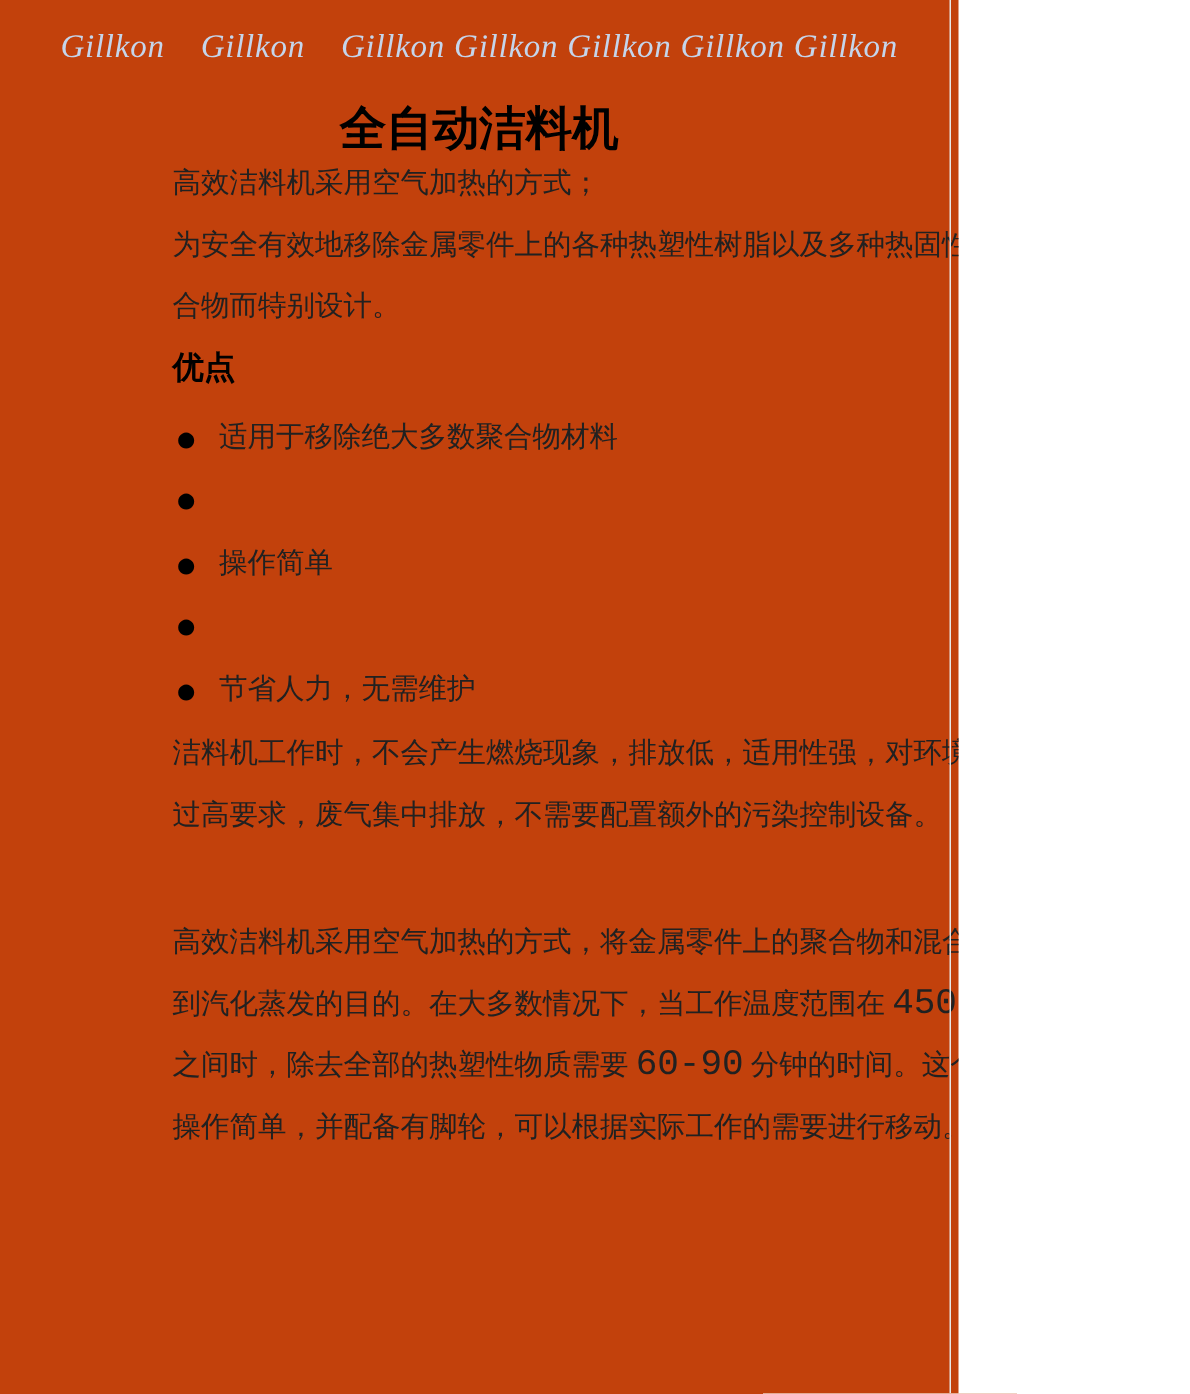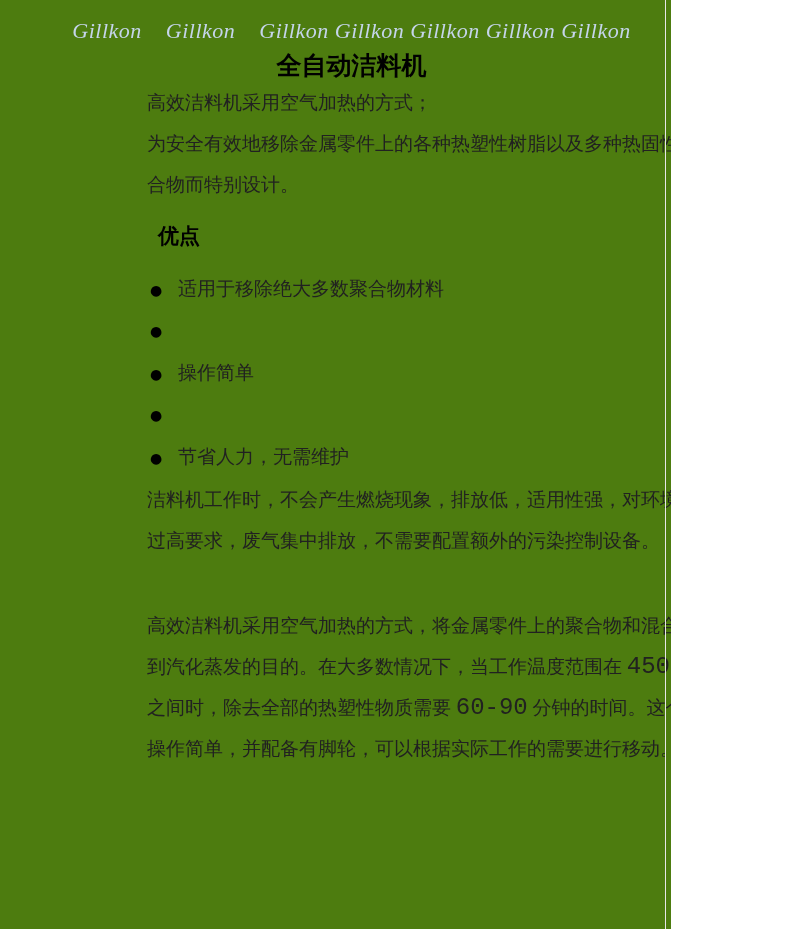--- a/index.html
+++ b/index.html
@@ -4,68 +4,67 @@
 <style>
   html, body {
     margin: 0;
     padding: 0;
     background: #ffffff;
   }
   .page {
     position: relative;
     width: 639px;
     height: 929px;
-    background: #4d7c0f;
+    background: #c2410c;
     overflow: hidden;
     font-family: "Liberation Serif", "DejaVu Serif", serif;
     color: #212121;
-    padding-left: 32px;
   }
   .page-edge-line {
     position: absolute;
     top: 0;
     right: 5px;
     width: 1px;
     height: 100%;
     background: #e6e6e6;
   }
   .watermark {
     margin-top: 16px;
     text-align: center;
     font-style: italic;
     font-size: 22px;
     line-height: 30px;
     color: #c5d5eb;
     white-space: pre;
     letter-spacing: 0.5px;
   }
   .doc-title {
-    margin: 4px 0 0 0;
+    margin: 24px 0 0 0;
     text-align: center;
-    font-size: 25px;
+    font-size: 31px;
     line-height: 32px;
     font-weight: bold;
     color: #000000;
   }
   .content {
     padding: 0 110px 0 115px;
   }
   .para {
     margin: 0;
     font-size: 19px;
     line-height: 41px;
     white-space: pre;
     color: #212121;
   }
   .para.first {
     margin-top: 21px;
     text-indent: 28px;
   }
   .section-heading {
-    margin: 11px;
+    margin: 0;
     font-size: 21px;
     line-height: 41px;
     font-weight: bold;
     color: #000000;
     white-space: pre;
   }
   .bullet-list {
     list-style: none;
     margin: 5px 0 0 0;
     padding: 0;

